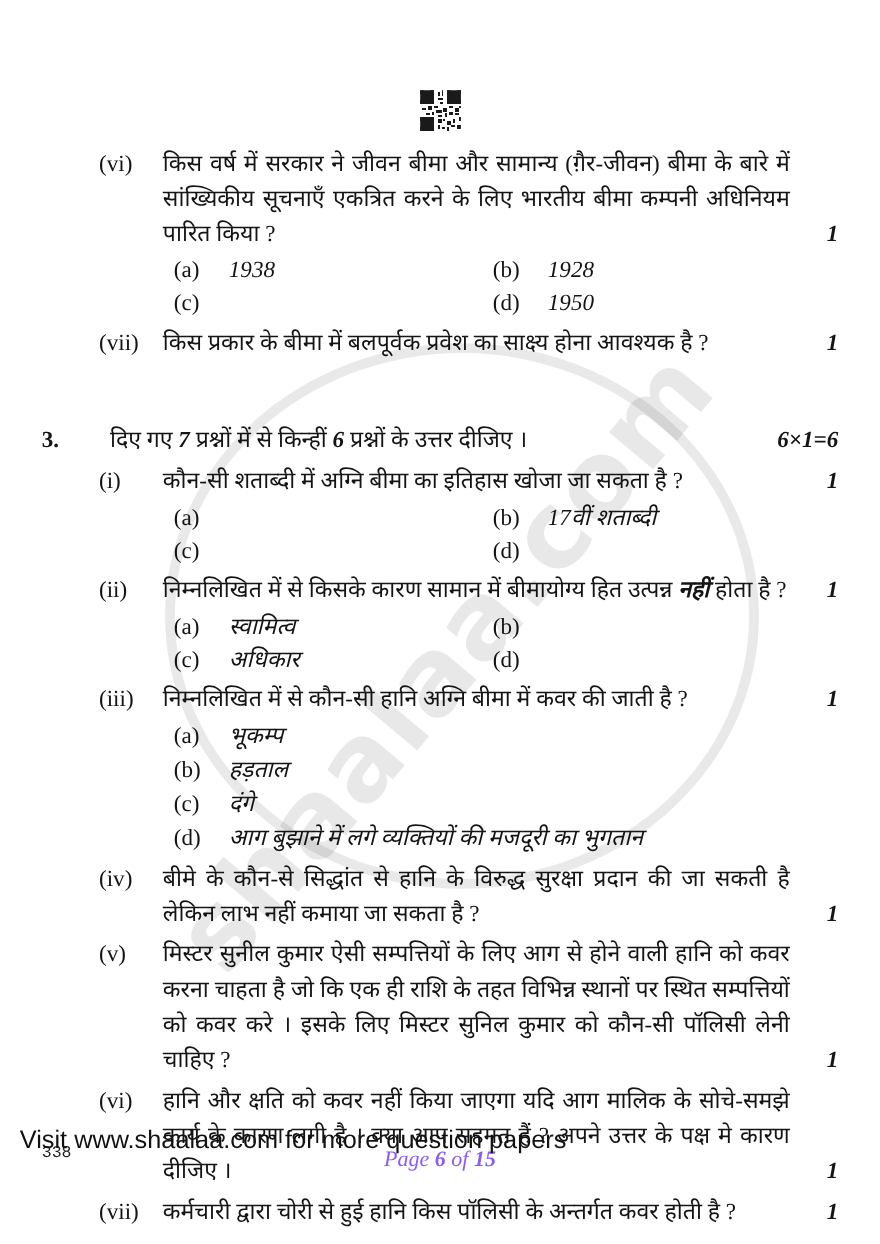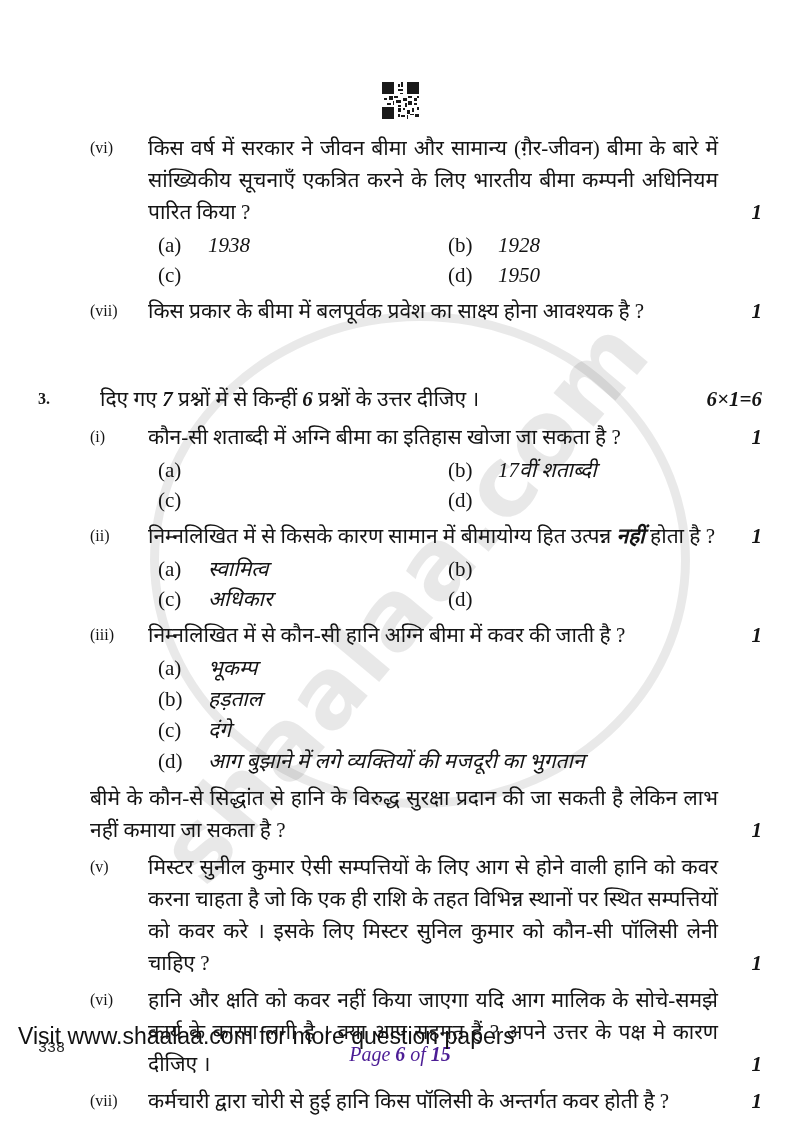--- a/index.html
+++ b/index.html
@@ -28,21 +28,21 @@
     z-index:0;
     user-select:none;
   }
   
   .content{position:relative;z-index:1;padding:0 38px;}
   .qr-wrap{width:37px;height:37px;margin:82px auto 13px auto;}
   .qr-wrap svg{display:block;width:37px;height:37px;}
 
   .q{display:flex;margin-bottom:5px;}
   .q.sub{margin-left:52px;}
-  .q-label{width:58px;flex-shrink:0;font-size:16px;line-height:32px;}
+  .q-label{width:58px;flex-shrink:0;font-size:21px;line-height:32px;}
   .q.hdr .q-label{width:62px;font-weight:bold;}
   .q-main{flex:1;min-width:0;}
   .q-row{display:flex;}
   .q-text{flex:1;font-size:21px;line-height:32px;text-align:justify;}
   .q-marks{
     flex-shrink:0;min-width:34px;margin-left:10px;
     align-self:flex-end;text-align:right;white-space:nowrap;
     font-size:21px;line-height:32px;font-style:italic;font-weight:bold;
   }
   .bi{font-weight:bold;font-style:italic;}
@@ -56,21 +56,21 @@
 
   .hdr{margin-top:56px;margin-bottom:6px;}
 
   
   .footer-num{
     position:absolute;left:38px;top:1040px;
     font-family:Liberation Mono, monospace;font-size:15px;color:#222;
   }
   .footer-page{
     position:absolute;left:0;right:0;top:1043px;text-align:center;
-    font-size:20px;font-style:italic;color:#4c1d95;
+    font-size:20px;font-style:italic;color:#8b5cf6;
   }
   .footer-page .bi{font-weight:bold;}
   .footer-visit{
     position:absolute;left:18px;top:1023px;
     font-family:"Liberation Sans", sans-serif;font-size:23px;color:#111;
   }
 </style>
 </head>
 <body>
 
@@ -252,20 +252,21 @@
             </div>
           <div class="opt">
               <span class="opt-key">(d)</span>
               <span class="opt-val">आग बुझाने में लगे व्यक्तियों की मजदूरी का भुगतान</span>
             </div>
         </div>
       </div>
     </div>
 
     <div class="q sub">
+      <div class="q-label">(iv)</div>
       <div class="q-main">
         <div class="q-row">
           <div class="q-text">बीमे के कौन-से सिद्धांत से हानि के विरुद्ध सुरक्षा प्रदान की जा सकती है लेकिन लाभ नहीं कमाया जा सकता है ?</div>
           <div class="q-marks">1</div>
         </div>
       </div>
     </div>
 
     <div class="q sub">
       <div class="q-label">(v)</div>

